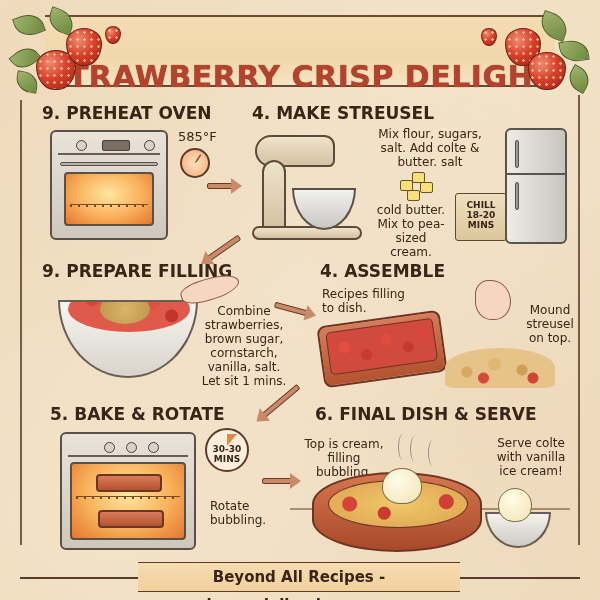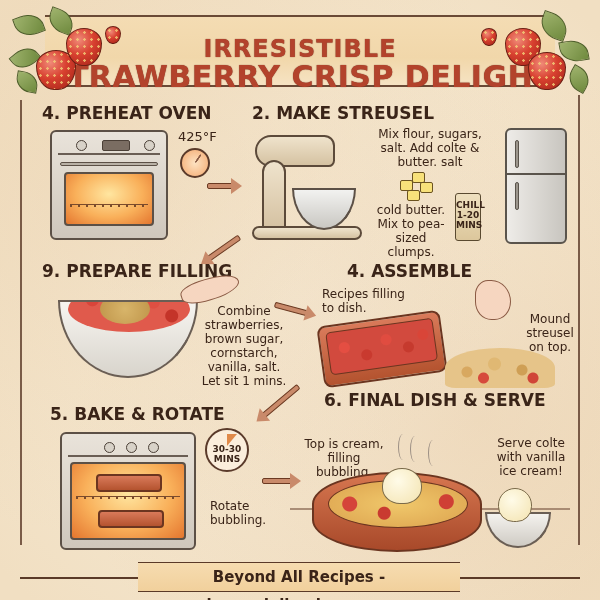--- a/index.html
+++ b/index.html
@@ -132,21 +132,20 @@
   .shelf { position:absolute; height:1.5px; background:#8a6a54; opacity:.7; }
 </style>
 </head>
 <body>
 
 <div class="paper"></div>
 <div class="frame-left"></div>
 <div class="frame-right"></div>
 
 <div class="banner">
-  <div class="title-line1">IRRESISTIBLE</div>
   <div class="title-line2">STRAWBERRY CRISP DELIGHT</div>
 </div>
 
 <div>
   <div class="leaf" style="left:15px;top:14px;width:28px;height:22px;transform:rotate(-20deg)"></div>
   <div class="leaf" style="left:48px;top:10px;width:26px;height:22px;transform:rotate(20deg)"></div>
   <div class="leaf" style="left:12px;top:48px;width:26px;height:20px;transform:rotate(-40deg)"></div>
   <div class="leaf" style="left:16px;top:72px;width:22px;height:20px;transform:rotate(10deg)"></div>
   <div class="berry" style="left:36px;top:50px;width:40px;height:40px;"></div>
   <div class="berry" style="left:66px;top:28px;width:36px;height:38px;"></div>
@@ -155,83 +154,83 @@
 
 <div>
   <div class="leaf" style="left:540px;top:14px;width:28px;height:24px;transform:rotate(20deg)"></div>
   <div class="leaf" style="left:560px;top:40px;width:28px;height:22px;transform:rotate(-10deg)"></div>
   <div class="leaf" style="left:568px;top:68px;width:22px;height:22px;transform:rotate(30deg)"></div>
   <div class="berry" style="left:505px;top:28px;width:36px;height:38px;"></div>
   <div class="berry" style="left:528px;top:52px;width:38px;height:38px;"></div>
   <div class="berry" style="left:481px;top:28px;width:16px;height:18px;"></div>
 </div>
 
-<div class="step-title" style="left:42px;top:103px;">4. PREHEAT OVEN</div>
+<div class="step-title" style="left:42px;top:103px;">9. PREHEAT OVEN</div>
 <div class="oven" style="left:50px;top:130px;width:118px;height:110px;">
   <div class="panel">
     <div class="knob" style="left:18px"></div>
     <div class="display" style="left:44px"></div>
     <div class="knob" style="left:86px"></div>
   </div>
   <div style="position:absolute;left:8px;right:8px;top:30px;height:4px;background:#b9b1a6;border:1px solid #5c5046;border-radius:2px"></div>
   <div class="window" style="left:12px;top:40px;width:90px;height:54px;">
     <div class="rack" style="left:4px;right:4px;top:30px"></div>
   </div>
 </div>
-<div class="note" style="left:178px;top:130px;font-size:13px;">425°F</div>
+<div class="note" style="left:178px;top:130px;font-size:13px;">585°F</div>
 <div class="dial" style="left:180px;top:148px;width:30px;height:30px;">
     <div class="hand"></div>
   </div>
 <div class="arrow" style="left:207px;top:183px;width:26px;"></div>
 
-<div class="step-title" style="left:252px;top:103px;">2. MAKE STREUSEL</div>
+<div class="step-title" style="left:252px;top:103px;">4. MAKE STREUSEL</div>
 <div>
   <div class="mixer-body" style="left:255px;top:135px;width:80px;height:32px;border-radius:30px 20px 12px 30px;"></div>
   <div class="mixer-body" style="left:262px;top:160px;width:24px;height:70px;border-radius:12px 12px 4px 4px;"></div>
   <div class="mixer-body" style="left:252px;top:226px;width:110px;height:14px;border-radius:8px;"></div>
   <div class="bowl" style="left:292px;top:188px;width:64px;height:42px;"></div>
 </div>
 <div class="note" style="left:370px;top:127px;width:120px;">Mix flour, sugars, salt. Add colte &amp; butter. salt</div>
 <div>
   <div class="butter" style="left:400px;top:180px"></div>
   <div class="butter" style="left:412px;top:172px"></div>
   <div class="butter" style="left:420px;top:182px"></div>
   <div class="butter" style="left:407px;top:190px"></div>
 </div>
-<div class="note" style="left:375px;top:203px;width:72px;">cold butter. Mix to pea- sized clumps.</div>
-<div class="chill-bag" style="left:455px;top:193px;width:26px;height:48px;">
+<div class="note" style="left:375px;top:203px;width:72px;">cold butter. Mix to pea- sized cream.</div>
+<div class="chill-bag" style="left:455px;top:193px;width:52px;height:48px;">
   <div>CHILL</div>
-  <div>1-20</div>
+  <div>18-20</div>
   <div>MINS</div>
 </div>
 <div class="fridge" style="left:505px;top:128px;width:62px;height:116px;">
   <div class="split"></div>
   <div class="handle" style="top:10px;height:28px"></div>
   <div class="handle" style="top:52px;height:28px"></div>
 </div>
 
 <div class="arrow" style="left:205px;top:245px;width:38px;transform:rotate(145deg);"></div>
 
 <div class="step-title" style="left:42px;top:261px;">9. PREPARE FILLING</div>
 <div class="mixing-bowl" style="left:58px;top:300px;width:140px;height:78px;">
   <div class="straw-fill" style="left:8px;top:-16px;width:122px;height:46px;"></div>
   <div class="sugar" style="left:40px;top:-8px;width:50px;height:30px;"></div>
 </div>
 <div class="hand" style="left:180px;top:278px;width:60px;height:22px;transform:rotate(-18deg);"></div>
 <div class="note" style="left:200px;top:304px;width:88px;">Combine strawberries, brown sugar, cornstarch, vanilla, salt. Let sit 1 mins.</div>
 
 <div class="arrow" style="left:274px;top:306px;width:34px;transform:rotate(15deg);"></div>
 
-<div class="step-title" style="left:320px;top:261px;margin-left:27px;">4. ASSEMBLE</div>
+<div class="step-title" style="left:320px;top:261px;">4. ASSEMBLE</div>
 <div class="note" style="left:322px;top:287px;width:88px;text-align:left;">Recipes filling to dish.</div>
 <div class="dish" style="left:320px;top:318px;width:124px;height:62px;transform:rotate(-8deg);">
     <div class="inner"></div>
   </div>
 <div class="hand" style="left:475px;top:280px;width:36px;height:40px;"></div>
-<div class="note" style="left:522px;top:312px;width:56px;">Mound streusel on top.</div>
+<div class="note" style="left:522px;top:303px;width:56px;">Mound streusel on top.</div>
 <div class="crumb-pile" style="left:445px;top:348px;width:110px;height:40px;"></div>
 
 <div class="arrow" style="left:258px;top:398px;width:46px;transform:rotate(140deg);"></div>
 
 <div class="step-title" style="left:50px;top:404px;">5. BAKE &amp; ROTATE</div>
 <div class="oven" style="left:60px;top:432px;width:136px;height:118px;">
   <div class="panel">
     <div class="knob" style="left:36px"></div>
     <div class="knob" style="left:58px"></div>
     <div class="knob" style="left:80px"></div>
@@ -244,21 +243,21 @@
 </div>
 <div class="timer" style="left:205px;top:428px;width:44px;height:44px;">
   <div class="wedge"></div>
   <div>30-30</div>
   <div>MINS</div>
 </div>
 <div class="note" style="left:210px;top:499px;width:50px;text-align:left;">Rotate bubbling.</div>
 
 <div class="arrow" style="left:262px;top:478px;width:30px;"></div>
 
-<div class="step-title" style="left:315px;top:390px;margin-left:9px;">6. FINAL DISH &amp; SERVE</div>
+<div class="step-title" style="left:315px;top:404px;">6. FINAL DISH &amp; SERVE</div>
 <div class="note" style="left:298px;top:437px;width:92px;">Top is cream, filling bubbling.</div>
 <div class="steam" style="left:398px;top:434px;"></div>
 <div class="steam" style="left:410px;top:436px;"></div>
 <div class="steam" style="left:428px;top:440px;"></div>
 <div class="note" style="left:494px;top:436px;width:74px;">Serve colte with vanilla ice cream!</div>
 <div class="shelf" style="left:290px;top:508px;width:280px;"></div>
 <div class="crisp-dish" style="left:312px;top:472px;width:170px;height:80px;">
   <div class="crisp-top" style="left:14px;top:6px;width:140px;height:48px;"></div>
 </div>
 <div class="scoop" style="left:382px;top:468px;width:40px;height:36px;"></div>

